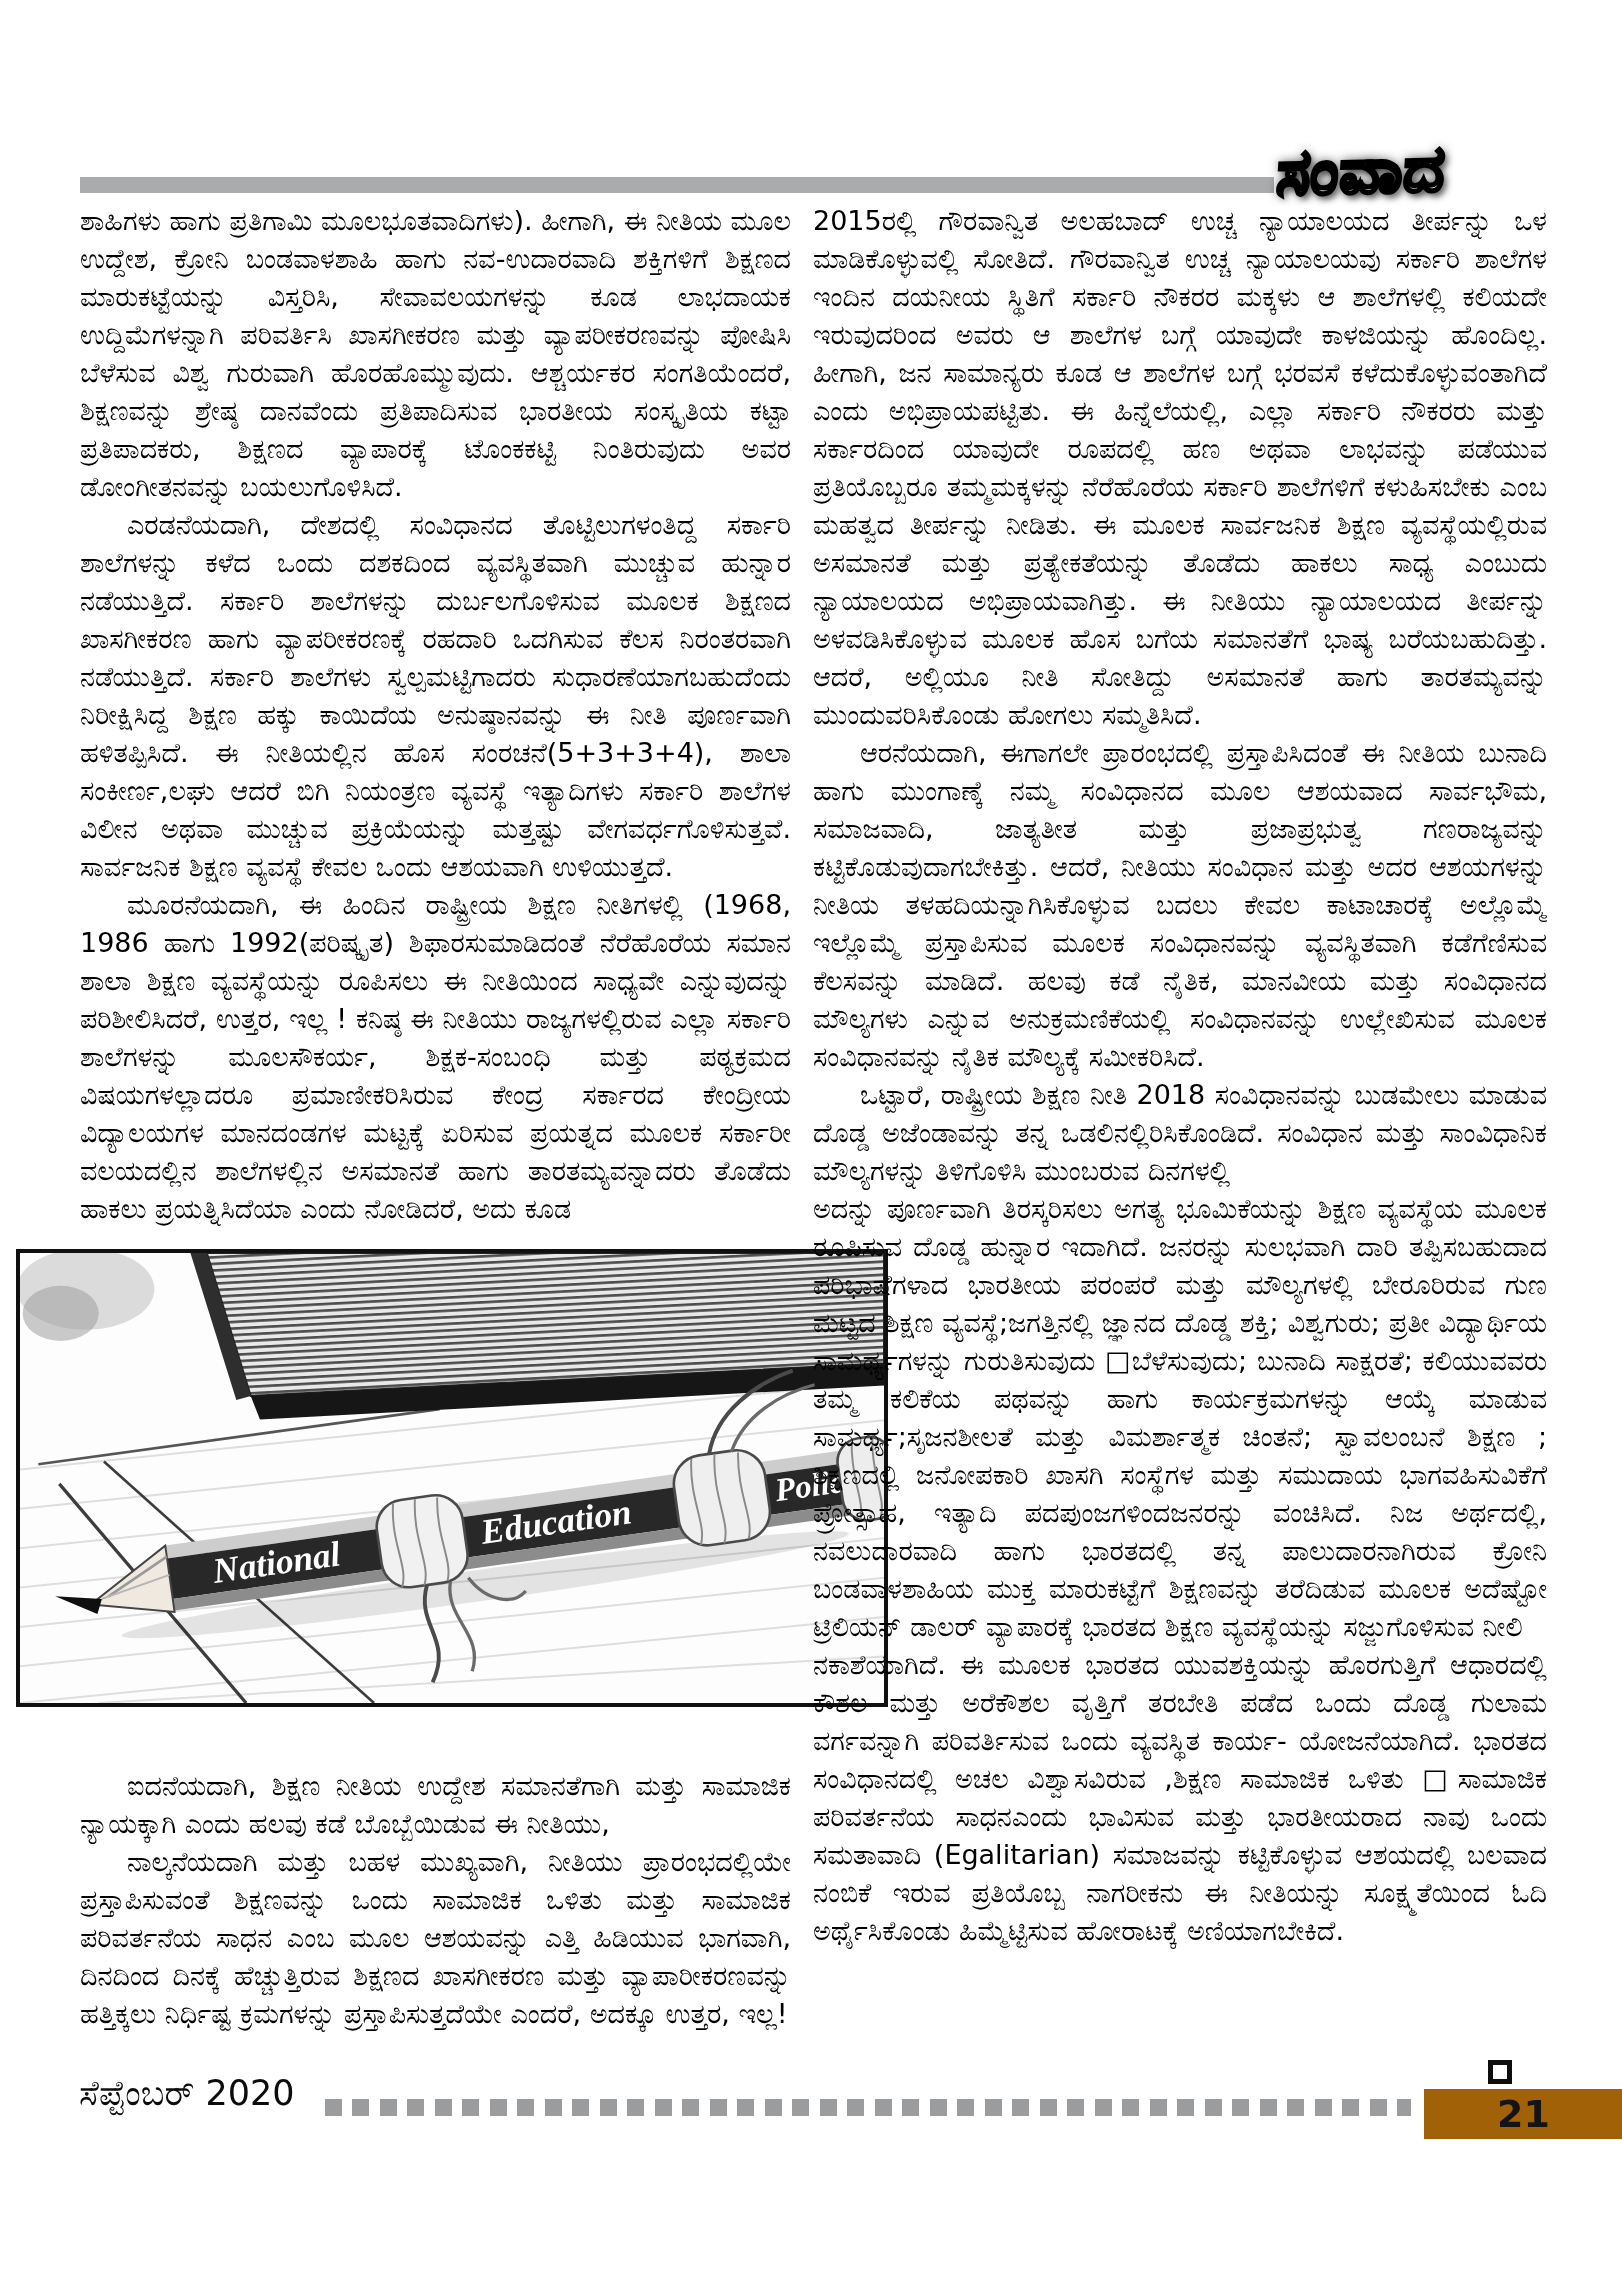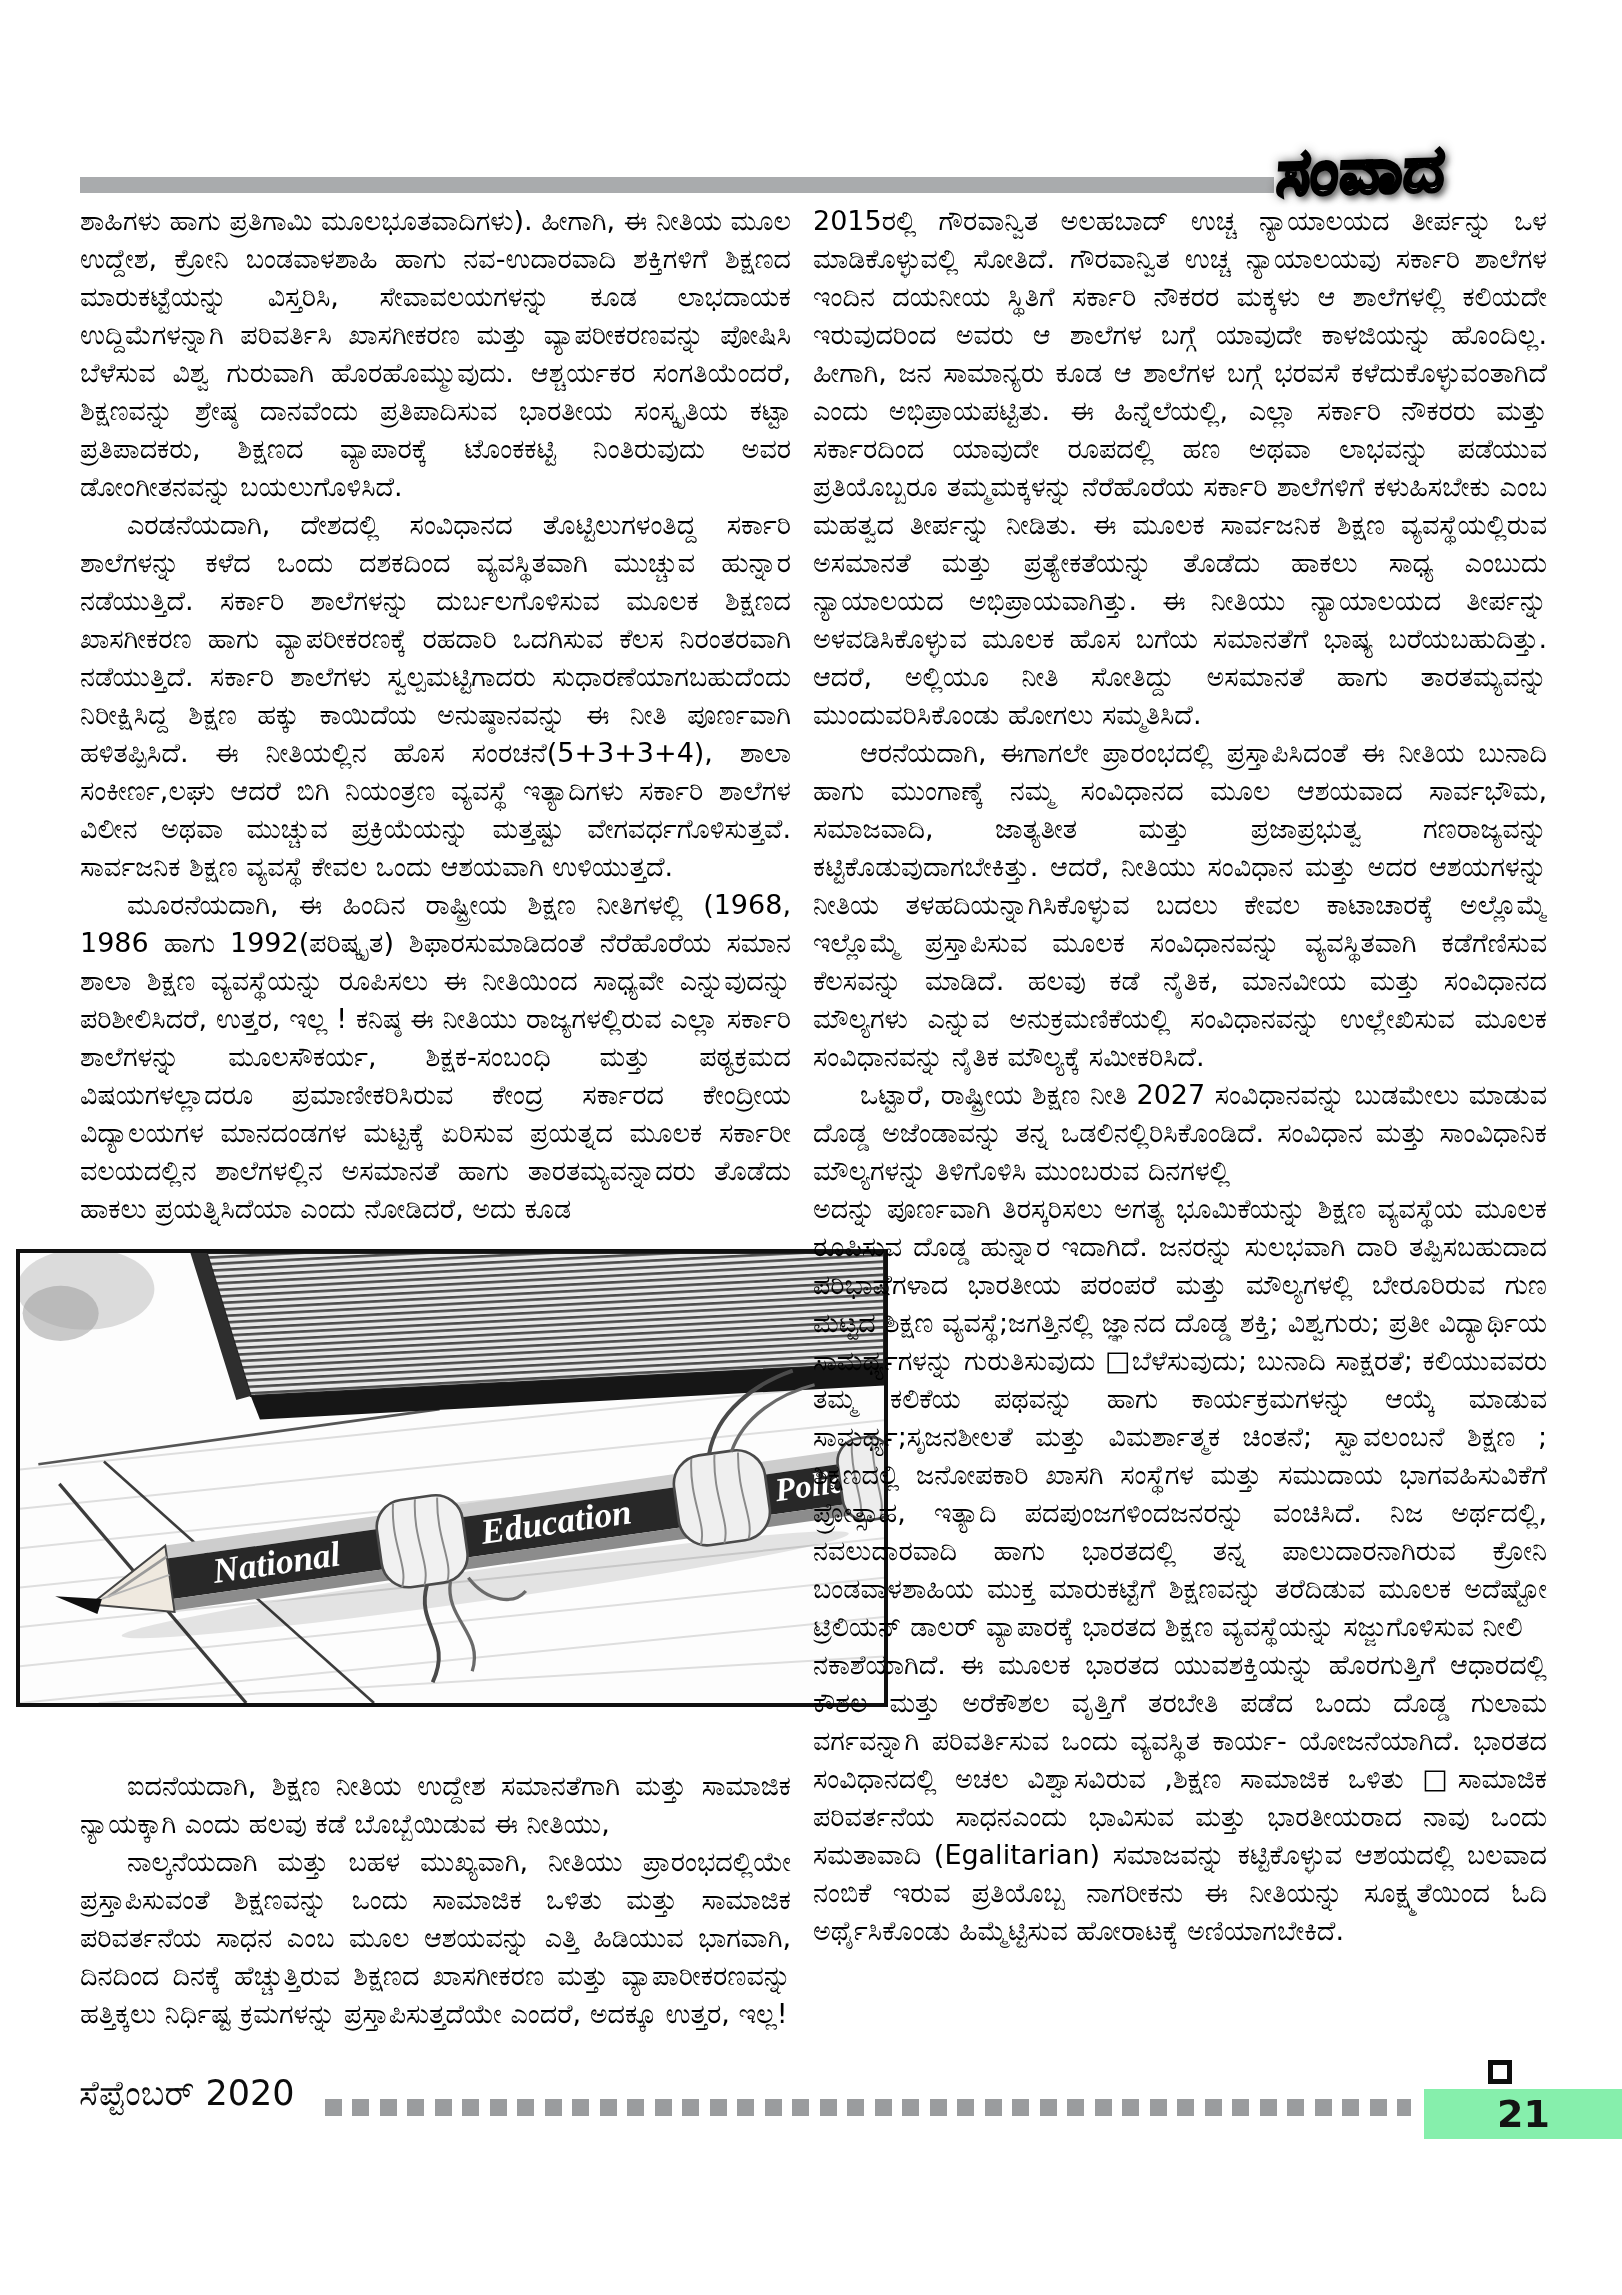--- a/index.html
+++ b/index.html
@@ -36,21 +36,21 @@
   
   .footer-month{
     position:absolute;left:79px;top:2073px;font-size:35px;font-weight:normal;
     color:#0c0c0c;white-space:nowrap;
   }
   .footer-dots{
     position:absolute;left:325px;top:2099px;width:1086px;height:17px;
     background:repeating-linear-gradient(90deg,#9a9c9e 0 17px,transparent 17px 27.5px);
   }
   .footer-pagebox{
-    position:absolute;left:1424px;top:2089px;width:199px;height:50px;background:#86efac;
+    position:absolute;left:1424px;top:2089px;width:199px;height:50px;background:#a16207;
     display:flex;align-items:center;justify-content:center;
     font-size:38px;font-weight:bold;color:#141414;
   }
   .end-mark{
     position:absolute;left:1488px;top:2060px;width:14.4px;height:14.4px;
     border:5.2px solid #0e0e0e;background:#ffffff;
   }
 </style>
 </head>
 <body>
@@ -154,21 +154,21 @@
   </div>
 
   <div class="body-text col-left-bottom">
     <div class="para p-indent">ಐದನೆಯದಾಗಿ, ಶಿಕ್ಷಣ ನೀತಿಯ ಉದ್ದೇಶ ಸಮಾನತೆಗಾಗಿ ಮತ್ತು ಸಾಮಾಜಿಕ ನ್ಯಾಯಕ್ಕಾಗಿ ಎಂದು ಹಲವು ಕಡೆ ಬೊಬ್ಬೆಯಿಡುವ ಈ ನೀತಿಯು,</div>
     <div class="para p-indent">ನಾಲ್ಕನೆಯದಾಗಿ ಮತ್ತು ಬಹಳ ಮುಖ್ಯವಾಗಿ, ನೀತಿಯು ಪ್ರಾರಂಭದಲ್ಲಿಯೇ ಪ್ರಸ್ತಾಪಿಸುವಂತೆ ಶಿಕ್ಷಣವನ್ನು ಒಂದು ಸಾಮಾಜಿಕ ಒಳಿತು ಮತ್ತು ಸಾಮಾಜಿಕ ಪರಿವರ್ತನೆಯ ಸಾಧನ ಎಂಬ ಮೂಲ ಆಶಯವನ್ನು ಎತ್ತಿ ಹಿಡಿಯುವ ಭಾಗವಾಗಿ, ದಿನದಿಂದ ದಿನಕ್ಕೆ ಹೆಚ್ಚುತ್ತಿರುವ ಶಿಕ್ಷಣದ ಖಾಸಗೀಕರಣ ಮತ್ತು ವ್ಯಾಪಾರೀಕರಣವನ್ನು ಹತ್ತಿಕ್ಕಲು ನಿರ್ಧಿಷ್ಟ ಕ್ರಮಗಳನ್ನು ಪ್ರಸ್ತಾಪಿಸುತ್ತದೆಯೇ ಎಂದರೆ, ಅದಕ್ಕೂ ಉತ್ತರ, ಇಲ್ಲ!</div>
   </div>
 
   <div class="body-text col-right">
     <div class="para">2015ರಲ್ಲಿ ಗೌರವಾನ್ವಿತ ಅಲಹಬಾದ್ ಉಚ್ಚ ನ್ಯಾಯಾಲಯದ ತೀರ್ಪನ್ನು ಒಳ ಮಾಡಿಕೊಳ್ಳುವಲ್ಲಿ ಸೋತಿದೆ. ಗೌರವಾನ್ವಿತ ಉಚ್ಚ ನ್ಯಾಯಾಲಯವು ಸರ್ಕಾರಿ ಶಾಲೆಗಳ ಇಂದಿನ ದಯನೀಯ ಸ್ಥಿತಿಗೆ ಸರ್ಕಾರಿ ನೌಕರರ ಮಕ್ಕಳು ಆ ಶಾಲೆಗಳಲ್ಲಿ ಕಲಿಯದೇ ಇರುವುದರಿಂದ ಅವರು ಆ ಶಾಲೆಗಳ ಬಗ್ಗೆ ಯಾವುದೇ ಕಾಳಜಿಯನ್ನು ಹೊಂದಿಲ್ಲ. ಹೀಗಾಗಿ, ಜನ ಸಾಮಾನ್ಯರು ಕೂಡ ಆ ಶಾಲೆಗಳ ಬಗ್ಗೆ ಭರವಸೆ ಕಳೆದುಕೊಳ್ಳುವಂತಾಗಿದೆ ಎಂದು ಅಭಿಪ್ರಾಯಪಟ್ಟಿತು. ಈ ಹಿನ್ನೆಲೆಯಲ್ಲಿ, ಎಲ್ಲಾ ಸರ್ಕಾರಿ ನೌಕರರು ಮತ್ತು ಸರ್ಕಾರದಿಂದ ಯಾವುದೇ ರೂಪದಲ್ಲಿ ಹಣ ಅಥವಾ ಲಾಭವನ್ನು ಪಡೆಯುವ ಪ್ರತಿಯೊಬ್ಬರೂ ತಮ್ಮಮಕ್ಕಳನ್ನು ನೆರೆಹೊರೆಯ ಸರ್ಕಾರಿ ಶಾಲೆಗಳಿಗೆ ಕಳುಹಿಸಬೇಕು ಎಂಬ ಮಹತ್ವದ ತೀರ್ಪನ್ನು ನೀಡಿತು. ಈ ಮೂಲಕ ಸಾರ್ವಜನಿಕ ಶಿಕ್ಷಣ ವ್ಯವಸ್ಥೆಯಲ್ಲಿರುವ ಅಸಮಾನತೆ ಮತ್ತು ಪ್ರತ್ಯೇಕತೆಯನ್ನು ತೊಡೆದು ಹಾಕಲು ಸಾಧ್ಯ ಎಂಬುದು ನ್ಯಾಯಾಲಯದ ಅಭಿಪ್ರಾಯವಾಗಿತ್ತು. ಈ ನೀತಿಯು ನ್ಯಾಯಾಲಯದ ತೀರ್ಪನ್ನು ಅಳವಡಿಸಿಕೊಳ್ಳುವ ಮೂಲಕ ಹೊಸ ಬಗೆಯ ಸಮಾನತೆಗೆ ಭಾಷ್ಯ ಬರೆಯಬಹುದಿತ್ತು. ಆದರೆ, ಅಲ್ಲಿಯೂ ನೀತಿ ಸೋತಿದ್ದು ಅಸಮಾನತೆ ಹಾಗು ತಾರತಮ್ಯವನ್ನು ಮುಂದುವರಿಸಿಕೊಂಡು ಹೋಗಲು ಸಮ್ಮತಿಸಿದೆ.</div>
     <div class="para p-indent">ಆರನೆಯದಾಗಿ, ಈಗಾಗಲೇ ಪ್ರಾರಂಭದಲ್ಲಿ ಪ್ರಸ್ತಾಪಿಸಿದಂತೆ ಈ ನೀತಿಯ ಬುನಾದಿ ಹಾಗು ಮುಂಗಾಣ್ಕೆ ನಮ್ಮ ಸಂವಿಧಾನದ ಮೂಲ ಆಶಯವಾದ ಸಾರ್ವಭೌಮ, ಸಮಾಜವಾದಿ, ಜಾತ್ಯತೀತ ಮತ್ತು ಪ್ರಜಾಪ್ರಭುತ್ವ ಗಣರಾಜ್ಯವನ್ನು ಕಟ್ಟಿಕೊಡುವುದಾಗಬೇಕಿತ್ತು. ಆದರೆ, ನೀತಿಯು ಸಂವಿಧಾನ ಮತ್ತು ಅದರ ಆಶಯಗಳನ್ನು ನೀತಿಯ ತಳಹದಿಯನ್ನಾಗಿಸಿಕೊಳ್ಳುವ ಬದಲು ಕೇವಲ ಕಾಟಾಚಾರಕ್ಕೆ ಅಲ್ಲೊಮ್ಮೆ ಇಲ್ಲೊಮ್ಮೆ ಪ್ರಸ್ತಾಪಿಸುವ ಮೂಲಕ ಸಂವಿಧಾನವನ್ನು ವ್ಯವಸ್ಥಿತವಾಗಿ ಕಡೆಗೆಣಿಸುವ ಕೆಲಸವನ್ನು ಮಾಡಿದೆ. ಹಲವು ಕಡೆ ನೈತಿಕ, ಮಾನವೀಯ ಮತ್ತು ಸಂವಿಧಾನದ ಮೌಲ್ಯಗಳು ಎನ್ನುವ ಅನುಕ್ರಮಣಿಕೆಯಲ್ಲಿ ಸಂವಿಧಾನವನ್ನು ಉಲ್ಲೇಖಿಸುವ ಮೂಲಕ ಸಂವಿಧಾನವನ್ನು ನೈತಿಕ ಮೌಲ್ಯಕ್ಕೆ ಸಮೀಕರಿಸಿದೆ.</div>
-    <div class="para p-indent">ಒಟ್ಟಾರೆ, ರಾಷ್ಟ್ರೀಯ ಶಿಕ್ಷಣ ನೀತಿ 2027 ಸಂವಿಧಾನವನ್ನು ಬುಡಮೇಲು ಮಾಡುವ ದೊಡ್ಡ ಅಜೆಂಡಾವನ್ನು ತನ್ನ ಒಡಲಿನಲ್ಲಿರಿಸಿಕೊಂಡಿದೆ. ಸಂವಿಧಾನ ಮತ್ತು ಸಾಂವಿಧಾನಿಕ ಮೌಲ್ಯಗಳನ್ನು ತಿಳಿಗೊಳಿಸಿ ಮುಂಬರುವ ದಿನಗಳಲ್ಲಿ</div>
+    <div class="para p-indent">ಒಟ್ಟಾರೆ, ರಾಷ್ಟ್ರೀಯ ಶಿಕ್ಷಣ ನೀತಿ 2018 ಸಂವಿಧಾನವನ್ನು ಬುಡಮೇಲು ಮಾಡುವ ದೊಡ್ಡ ಅಜೆಂಡಾವನ್ನು ತನ್ನ ಒಡಲಿನಲ್ಲಿರಿಸಿಕೊಂಡಿದೆ. ಸಂವಿಧಾನ ಮತ್ತು ಸಾಂವಿಧಾನಿಕ ಮೌಲ್ಯಗಳನ್ನು ತಿಳಿಗೊಳಿಸಿ ಮುಂಬರುವ ದಿನಗಳಲ್ಲಿ</div>
     <div class="para wrap-indent">ಅದನ್ನು ಪೂರ್ಣವಾಗಿ ತಿರಸ್ಕರಿಸಲು ಅಗತ್ಯ ಭೂಮಿಕೆಯನ್ನು ಶಿಕ್ಷಣ ವ್ಯವಸ್ಥೆಯ ಮೂಲಕ ರೂಪಿಸುವ ದೊಡ್ಡ ಹುನ್ನಾರ ಇದಾಗಿದೆ. ಜನರನ್ನು ಸುಲಭವಾಗಿ ದಾರಿ ತಪ್ಪಿಸಬಹುದಾದ ಪರಿಭಾಷೆಗಳಾದ ಭಾರತೀಯ ಪರಂಪರೆ ಮತ್ತು ಮೌಲ್ಯಗಳಲ್ಲಿ ಬೇರೂರಿರುವ ಗುಣ ಮಟ್ಟದ ಶಿಕ್ಷಣ ವ್ಯವಸ್ಥೆ;ಜಗತ್ತಿನಲ್ಲಿ ಜ್ಞಾನದ ದೊಡ್ಡ ಶಕ್ತಿ; ವಿಶ್ವಗುರು; ಪ್ರತೀ ವಿದ್ಯಾರ್ಥಿಯ ಸಾಮರ್ಥ್ಯಗಳನ್ನು ಗುರುತಿಸುವುದು □ಬೆಳೆಸುವುದು; ಬುನಾದಿ ಸಾಕ್ಷರತೆ; ಕಲಿಯುವವರು ತಮ್ಮ ಕಲಿಕೆಯ ಪಥವನ್ನು ಹಾಗು ಕಾರ್ಯಕ್ರಮಗಳನ್ನು ಆಯ್ಕೆ ಮಾಡುವ ಸಾಮರ್ಥ್ಯ;ಸೃಜನಶೀಲತೆ ಮತ್ತು ವಿಮರ್ಶಾತ್ಮಕ ಚಿಂತನೆ; ಸ್ವಾವಲಂಬನೆ ಶಿಕ್ಷಣ ; ಶಿಕ್ಷಣದಲ್ಲಿ ಜನೋಪಕಾರಿ ಖಾಸಗಿ ಸಂಸ್ಥೆಗಳ ಮತ್ತು ಸಮುದಾಯ ಭಾಗವಹಿಸುವಿಕೆಗೆ ಪ್ರೋತ್ಸಾಹ, ಇತ್ಯಾದಿ ಪದಪುಂಜಗಳಿಂದಜನರನ್ನು ವಂಚಿಸಿದೆ. ನಿಜ ಅರ್ಥದಲ್ಲಿ, ನವಲುದಾರವಾದಿ ಹಾಗು ಭಾರತದಲ್ಲಿ ತನ್ನ ಪಾಲುದಾರನಾಗಿರುವ ಕ್ರೋನಿ ಬಂಡವಾಳಶಾಹಿಯ ಮುಕ್ತ ಮಾರುಕಟ್ಟೆಗೆ ಶಿಕ್ಷಣವನ್ನು ತರೆದಿಡುವ ಮೂಲಕ ಅದೆಷ್ಟೋ ಟ್ರಿಲಿಯನ್ ಡಾಲರ್ ವ್ಯಾಪಾರಕ್ಕೆ ಭಾರತದ ಶಿಕ್ಷಣ ವ್ಯವಸ್ಥೆಯನ್ನು ಸಜ್ಜುಗೊಳಿಸುವ ನೀಲಿ</div>
     <div class="para">ನಕಾಶೆಯಾಗಿದೆ. ಈ ಮೂಲಕ ಭಾರತದ ಯುವಶಕ್ತಿಯನ್ನು ಹೊರಗುತ್ತಿಗೆ ಆಧಾರದಲ್ಲಿ ಕೌಶಲ ಮತ್ತು ಅರೆಕೌಶಲ ವೃತ್ತಿಗೆ ತರಬೇತಿ ಪಡೆದ ಒಂದು ದೊಡ್ಡ ಗುಲಾಮ ವರ್ಗವನ್ನಾಗಿ ಪರಿವರ್ತಿಸುವ ಒಂದು ವ್ಯವಸ್ಥಿತ ಕಾರ್ಯ- ಯೋಜನೆಯಾಗಿದೆ. ಭಾರತದ ಸಂವಿಧಾನದಲ್ಲಿ ಅಚಲ ವಿಶ್ವಾಸವಿರುವ ,ಶಿಕ್ಷಣ ಸಾಮಾಜಿಕ ಒಳಿತು □ಸಾಮಾಜಿಕ ಪರಿವರ್ತನೆಯ ಸಾಧನಎಂದು ಭಾವಿಸುವ ಮತ್ತು ಭಾರತೀಯರಾದ ನಾವು ಒಂದು ಸಮತಾವಾದಿ (Egalitarian) ಸಮಾಜವನ್ನು ಕಟ್ಟಿಕೊಳ್ಳುವ ಆಶಯದಲ್ಲಿ ಬಲವಾದ ನಂಬಿಕೆ ಇರುವ ಪ್ರತಿಯೊಬ್ಬ ನಾಗರೀಕನು ಈ ನೀತಿಯನ್ನು ಸೂಕ್ಷ್ಮತೆಯಿಂದ ಓದಿ ಅರ್ಥೈಸಿಕೊಂಡು ಹಿಮ್ಮೆಟ್ಟಿಸುವ ಹೋರಾಟಕ್ಕೆ ಅಣಿಯಾಗಬೇಕಿದೆ.</div>
   </div>
 
   <div class="end-mark"></div>
 
   <div class="footer-month">ಸೆಪ್ಟೆಂಬರ್ 2020</div>
   <div class="footer-dots"></div>
   <div class="footer-pagebox">
     <span>21</span>

